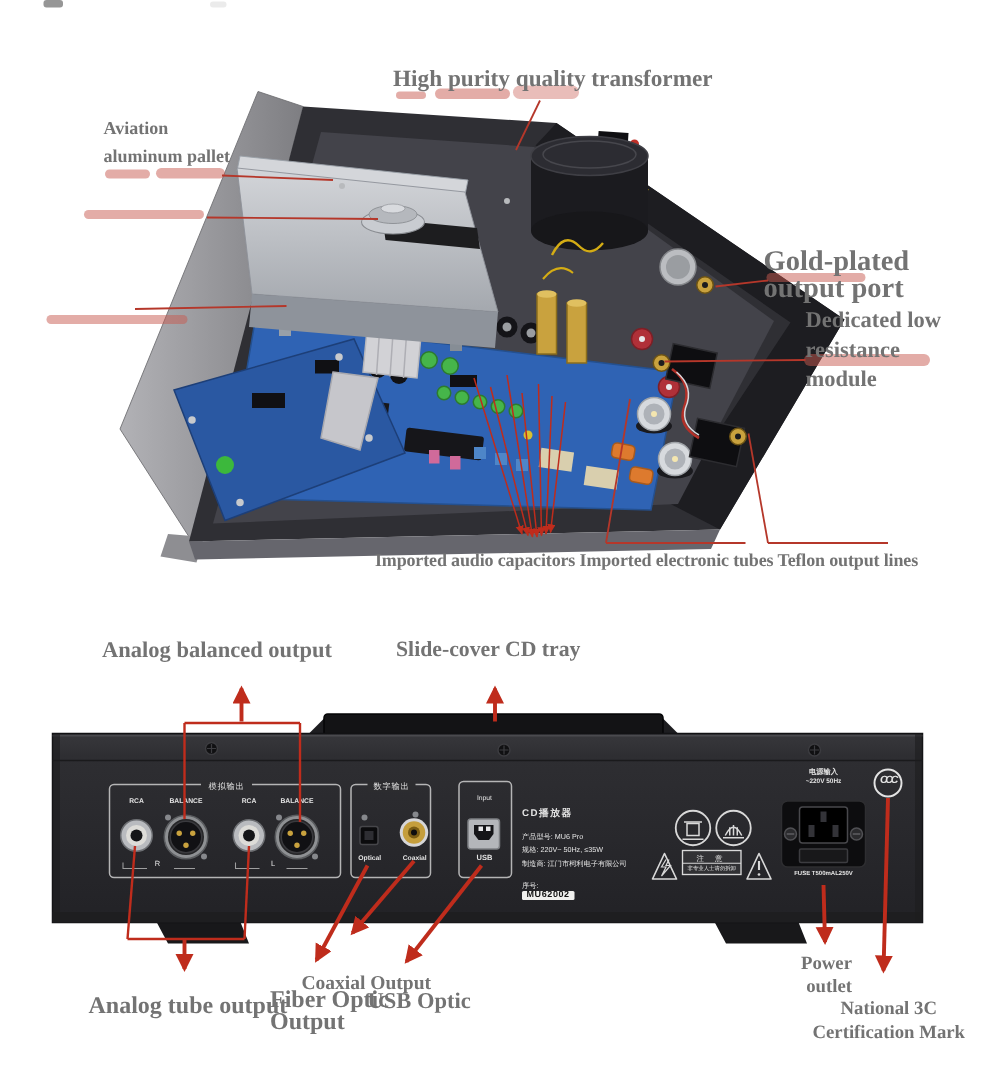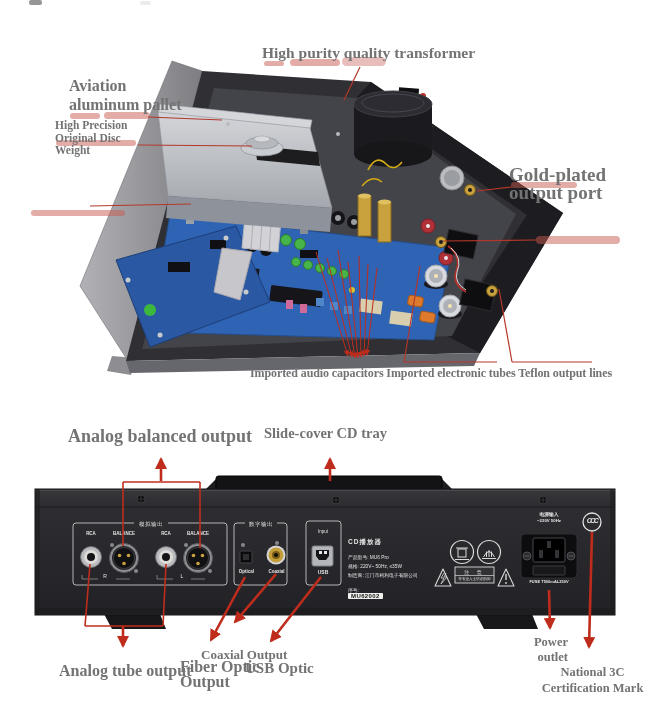--- a/index.html
+++ b/index.html
@@ -370,29 +370,29 @@
       <line x1="123" y1="626" x2="123" y2="646" marker-end="url(#mArrow)"></line>
       <line x1="245" y1="577" x2="211" y2="640" marker-end="url(#mArrow)"></line>
       <line x1="276" y1="574" x2="235" y2="622" marker-end="url(#mArrow)"></line>
       <line x1="321" y1="577" x2="271" y2="641" marker-end="url(#mArrow)"></line>
       <line x1="549" y1="590" x2="550" y2="628" marker-end="url(#mArrow)"></line>
       <line x1="592" y1="532" x2="589" y2="647" marker-end="url(#mArrow)"></line>
     </g>
   </svg>
 
   <div class="anno-label" style="left:262px;top:44px;font-size:15.5px">High purity quality transformer</div>
-  <div class="anno-label" style="left:69px;top:76px;font-size:16px;line-height:19px">Aviation
+  <div class="anno-label" style="left:69px;top:76px;font-size:12px;line-height:19px">Aviation
 aluminum pallet</div>
-  <div class="anno-label" style="left:55px;top:119px;font-size:11.5px;line-height:12.5px">High Precision
-Original Disc
-Weight</div>
   <div class="anno-label" style="left:509px;top:166px;font-size:19px;line-height:18px">Gold-plated
 output port</div>
+  <div class="anno-label" style="left:537px;top:205px;font-size:15px;line-height:19.5px">Dedicated low
+resistance
+module</div>
   <div class="anno-label" style="left:198px;top:366px;width:414px;font-size:12px;text-align:right;letter-spacing:-.1px">Imported audio capacitors Imported electronic tubes Teflon output lines</div>
-  <div class="anno-label" style="left:68px;top:426px;font-size:18px">Analog balanced output</div>
+  <div class="anno-label" style="left:68px;top:426px;font-size:15px">Analog balanced output</div>
   <div class="anno-label" style="left:264px;top:425px;font-size:14.5px">Slide-cover CD tray</div>
   <div class="anno-label" style="left:59px;top:662px;font-size:16px">Analog tube output</div>
   <div class="anno-label" style="left:201px;top:647px;font-size:13px">Coaxial Output</div>
   <div class="anno-label" style="left:180px;top:660px;font-size:16px;line-height:14.5px">Fiber Optic
 Output</div>
   <div class="anno-label" style="left:245px;top:660px;font-size:15px">USB Optic</div>
   <div class="anno-label" style="left:520px;top:635px;width:48px;font-size:12.5px;line-height:15px;text-align:right">Power
 outlet</div>
   <div class="anno-label" style="left:500px;top:665px;width:185px;font-size:12.5px;line-height:15.5px;text-align:center">National 3C
 Certification Mark</div>

